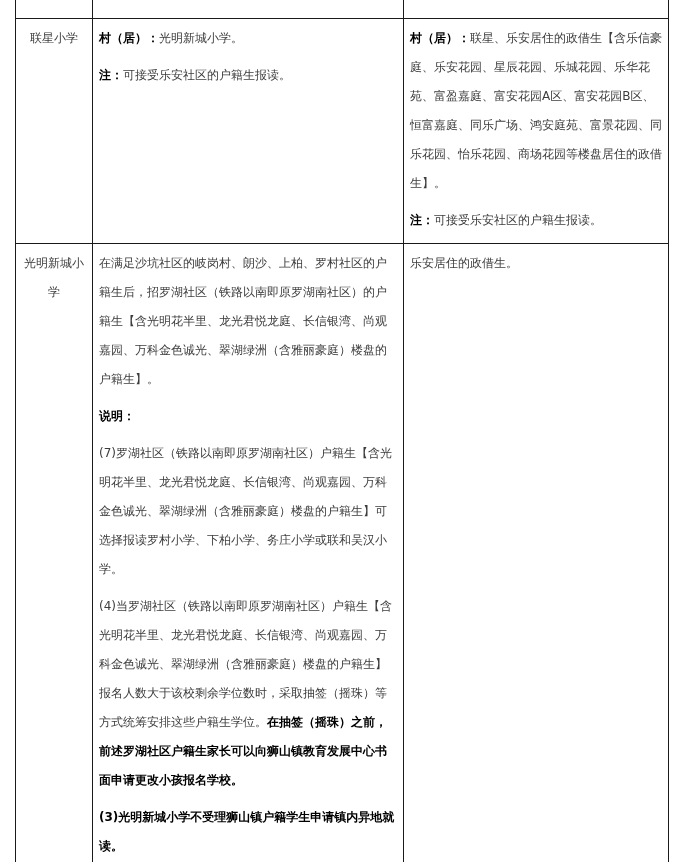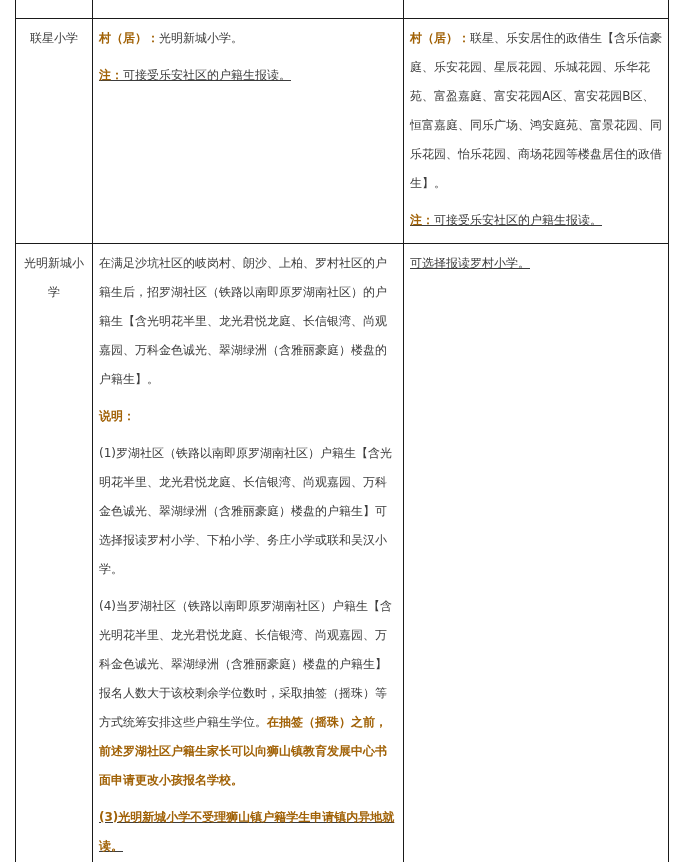--- a/index.html
+++ b/index.html
@@ -42,22 +42,22 @@
   tr.r-one td    { height: 214px; }
   tr.r-two td    { height: 594px; }
   td.school-cell {
     text-align: center;
     vertical-align: middle;
     padding-left: 5px;
     padding-right: 5px;
   }
   td.v-middle { vertical-align: middle; }
   .para { margin: 0 0 8px 0; }
-  .para:last-child { margin-bottom: 0; text-decoration: underline; }
-  .para b { font-weight: bold; color: #a16207; }
+  .para:last-child { margin-bottom: 0; }
+  .para b { font-weight: bold; color: #000000; }
 </style>
 </head>
 <body>
 
 <div class="page">
   <table class="doc-table">
     <colgroup>
       <col class="c1">
         <col class="c2">
         <col class="c3">
@@ -88,27 +88,27 @@
       </tr>
 
       <tr class="r-two">
         <td class="school-cell">
           <span>光明新城小学</span>
         </td>
         <td>
           <div>
               <p class="para"><span>在满足沙坑社区的岐岗村、朗沙、上柏、罗村社区的户籍生后，招罗湖社区（铁路以南即原罗湖南社区）的户籍生【含光明花半里、龙光君悦龙庭、长信银湾、尚观嘉园、万科金色诚光、翠湖绿洲（含雅丽豪庭）楼盘的户籍生】。</span></p>
               <p class="para"><b>说明：</b></p>
-              <p class="para"><span>(1)罗湖社区（铁路以南即原罗湖南社区）户籍生【含光明花半里、龙光君悦龙庭、长信银湾、尚观嘉园、万科金色诚光、翠湖绿洲（含雅丽豪庭）楼盘的户籍生】可选择报读罗村小学、下柏小学、务庄小学或联和吴汉小学。</span></p>
+              <p class="para"><span>(7)罗湖社区（铁路以南即原罗湖南社区）户籍生【含光明花半里、龙光君悦龙庭、长信银湾、尚观嘉园、万科金色诚光、翠湖绿洲（含雅丽豪庭）楼盘的户籍生】可选择报读罗村小学、下柏小学、务庄小学或联和吴汉小学。</span></p>
               <p class="para"><span>(4)当罗湖社区（铁路以南即原罗湖南社区）户籍生【含光明花半里、龙光君悦龙庭、长信银湾、尚观嘉园、万科金色诚光、翠湖绿洲（含雅丽豪庭）楼盘的户籍生】报名人数大于该校剩余学位数时，采取抽签（摇珠）等方式统筹安排这些户籍生学位。</span><b>在抽签（摇珠）之前，前述罗湖社区户籍生家长可以向狮山镇教育发展中心书面申请更改小孩报名学校。</b></p>
               <p class="para"><b>(3)光明新城小学不受理狮山镇户籍学生申请镇内异地就读。</b></p>
             </div>
         </td>
         <td class="v-middle">
           <div>
-              <p class="para"><span>可选择报读罗村小学。</span></p>
+              <p class="para"><span>乐安居住的政借生。</span></p>
             </div>
         </td>
       </tr>
 
     </tbody>
   </table>
 </div>
 
 </body></html>

